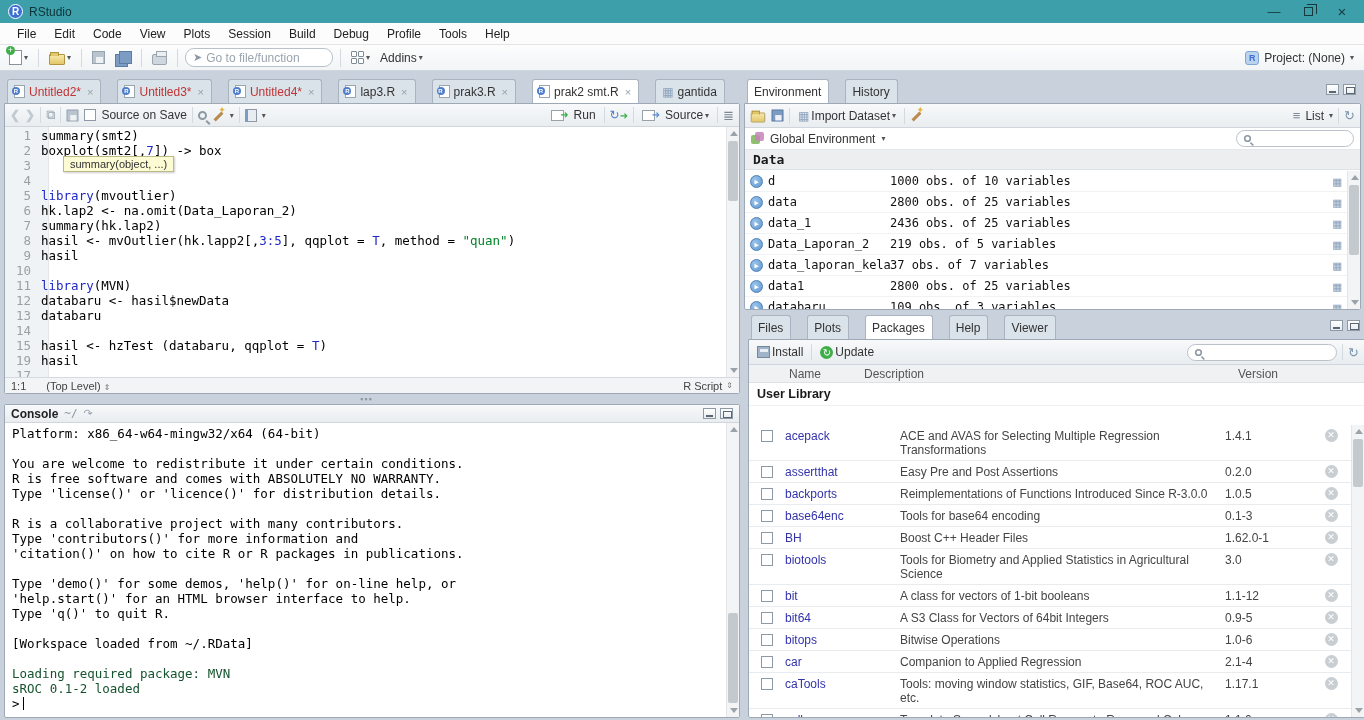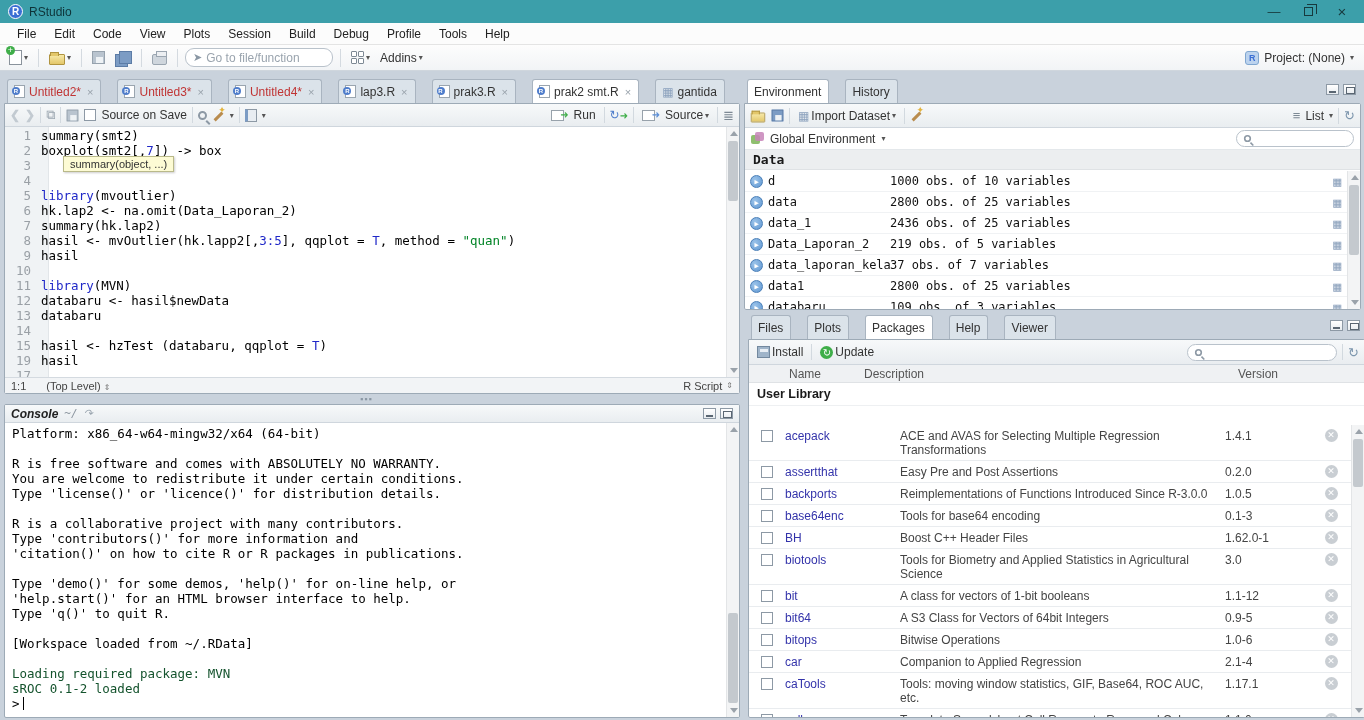--- a/index.html
+++ b/index.html
@@ -96,21 +96,21 @@
 
   
   .vscroll { position:absolute; right:0; top:0; bottom:0; width:13px; background:#f3f4f5; border-left:1px solid #e3e5e7; }
   .vscroll .arr { position:absolute; left:3px; width:0; height:0; border-left:4px solid transparent; border-right:4px solid transparent; }
   .vscroll .arr.up { top:4px; border-bottom:5px solid #9aa2aa; }
   .vscroll .arr.down { bottom:4px; border-top:5px solid #9aa2aa; }
   .vscroll .thumb { position:absolute; left:1px; width:10px; background:#c4c9ce; border-radius:2px; }
 
   
   #console-pane { left:4px; top:404px; width:736px; height:314px; }
-  .console-header { height:18px; background:linear-gradient(#f7f9fa,#e9edf0); border-bottom:1px solid #cfd6dd; display:flex; align-items:center; padding:0 6px; gap:6px;font-style:italic; }
+  .console-header { height:18px; background:linear-gradient(#f7f9fa,#e9edf0); border-bottom:1px solid #cfd6dd; display:flex; align-items:center; padding:0 6px; gap:6px; }
   .console-title { font-weight:bold; font-size:12px; color:#222; }
   .console-path { color:#8a949e; font-size:11px; }
   .popout-ic { color:#9aa5af; font-size:11px; }
   .console-body { position:relative; height:calc(100% - 18px); padding:3px 0 0 7px; overflow:hidden; }
   .console-line { height:15px; line-height:15px; font-size:12.5px; white-space:pre; color:#000; }
   .console-line.msg { color:#14532d; }
   .prompt-line { display:flex; align-items:center; }
   .cursor-caret { display:inline-block; width:1.5px; height:13px; background:#000; margin-left:3px; }
 
   
@@ -407,22 +407,22 @@
     </div>
   </div>
   <div class="console-body mono" id="console-body">
     <div class="vscroll">
       <div class="arr up"></div>
         <div class="arr down"></div>
       <div class="thumb" style="bottom:14px; height:90px;"></div>
     </div>
   <div class="console-line out">Platform: x86_64-w64-mingw32/x64 (64-bit)</div>
       <div class="console-line out"></div>
+      <div class="console-line out">You are welcome to redistribute it under certain conditions.</div>
       <div class="console-line out">R is free software and comes with ABSOLUTELY NO WARRANTY.</div>
-      <div class="console-line out">You are welcome to redistribute it under certain conditions.</div>
       <div class="console-line out">Type 'license()' or 'licence()' for distribution details.</div>
       <div class="console-line out"></div>
       <div class="console-line out">R is a collaborative project with many contributors.</div>
       <div class="console-line out">Type 'contributors()' for more information and</div>
       <div class="console-line out">'citation()' on how to cite R or R packages in publications.</div>
       <div class="console-line out"></div>
       <div class="console-line out">Type 'demo()' for some demos, 'help()' for on-line help, or</div>
       <div class="console-line out">'help.start()' for an HTML browser interface to help.</div>
       <div class="console-line out">Type 'q()' to quit R.</div>
       <div class="console-line out"></div>

